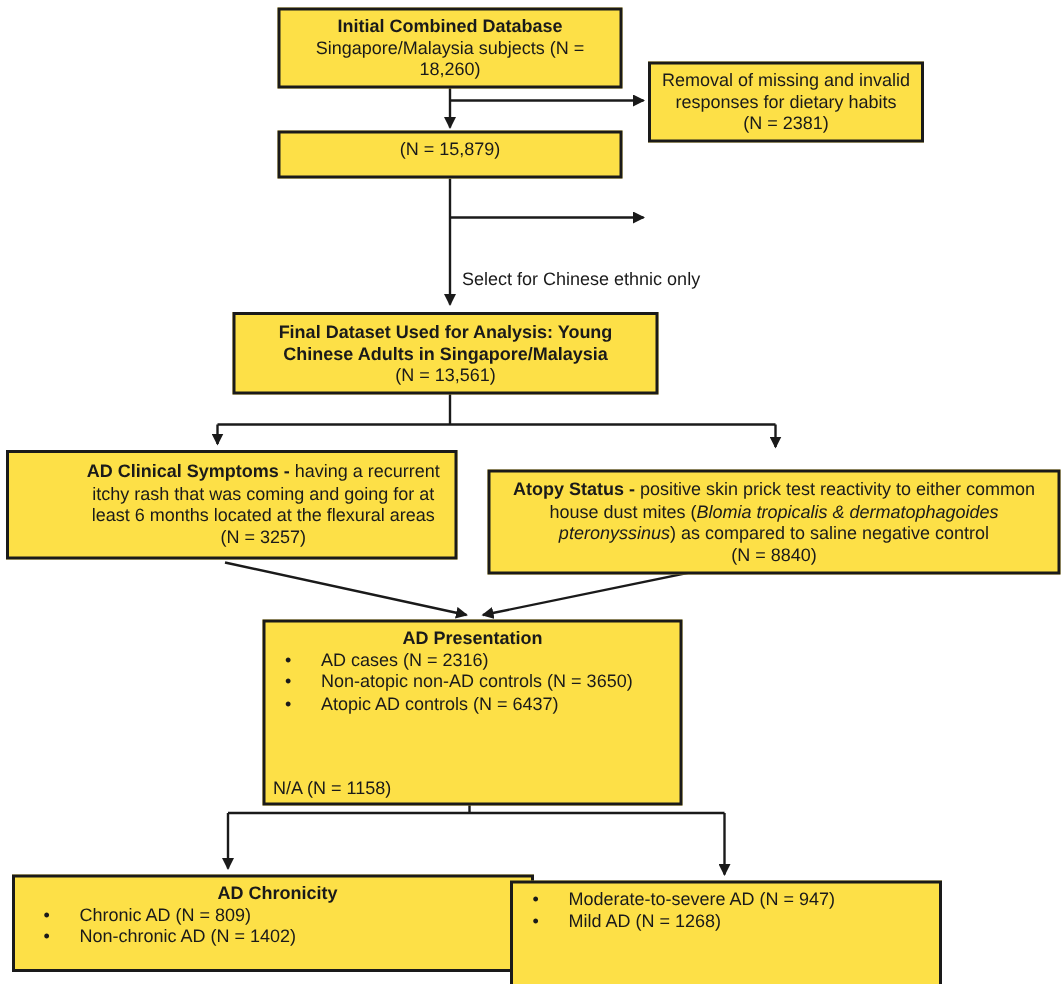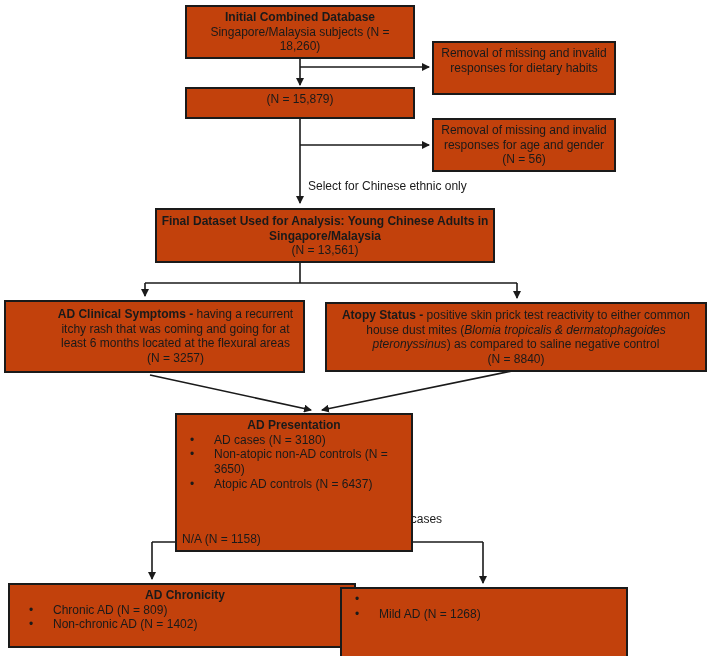--- a/index.html
+++ b/index.html
@@ -11,21 +11,21 @@
     color:#1a1a1a;
     font-size:12px;
     line-height:1.22;
     overflow:hidden;
   }
   .arrows{position:absolute;left:0;top:0;width:709px;height:656px;z-index:1;}
   .node{
     position:absolute;
     box-sizing:border-box;
     border:2px solid #1a1a1a;
-    background:#c2410c;
+    background:#fde047;
     z-index:2;
     padding:3px 4px;
   }
   .center{text-align:center;}
   .b{font-weight:bold;}
   .i{font-style:italic;}
   .flow-label{
     position:absolute;z-index:2;background:transparent;
     white-space:nowrap;
   }
@@ -72,51 +72,48 @@
   <div class="flow-label" style="left:308px;top:179px;">Select for Chinese ethnic only</div>
   <div class="flow-label" style="left:320px;top:512px;">Among 2316 AD cases</div>
 
   <div class="node center" style="left:185px;top:5px;width:230px;min-height:43px;">
     <div class="b">Initial Combined Database</div>
     <div>Singapore/Malaysia subjects (N = 18,260)</div>
   </div>
 
   <div class="node center" style="left:432px;top:41px;width:184px;min-height:54px;">
     <div>Removal of missing and invalid responses for dietary habits</div>
+    <div>(N = 2381)</div>
   </div>
 
   <div class="node center" style="left:185px;top:87px;width:230px;min-height:32px;">
     <div>(N = 15,879)</div>
   </div>
 
-  <div class="node center" style="left:432px;top:118px;width:184px;min-height:54px;">
-    <div>Removal of missing and invalid responses for age and gender</div>
-    <div>(N = 56)</div>
-  </div>
 
-  <div class="node center" style="left:155px;top:208px;width:340px;min-height:54px;padding-top:4px;">
+  <div class="node center" style="left:155px;top:208px;width:284px;min-height:54px;padding-top:4px;">
     <div class="b">Final Dataset Used for Analysis: Young Chinese Adults in Singapore/Malaysia</div>
     <div>(N = 13,561)</div>
   </div>
 
   <div class="node center" style="left:4px;top:300px;width:301px;min-height:73px;padding-top:5px;padding-left:46px;">
     <div><span class="b">AD Clinical Symptoms -</span><span> having a recurrent itchy rash that was coming and going for at least 6 months located at the flexural areas</span></div>
     <div>(N = 3257)</div>
   </div>
 
-  <div class="node center" style="left:325px;top:302px;width:382px;min-height:67px;padding-top:4px;">
+  <div class="node center" style="left:325px;top:313px;width:382px;min-height:67px;padding-top:4px;">
     <div><span class="b">Atopy Status -</span><span> positive skin prick test reactivity to either common house dust mites (</span><span class="i">Blomia tropicalis &amp; dermatophagoides pteronyssinus</span><span>) as compared to saline negative control</span></div>
     <div>(N = 8840)</div>
   </div>
 
-  <div class="node" style="left:175px;top:413px;width:238px;min-height:82px;">
+  <div class="node" style="left:175px;top:413px;width:280px;min-height:82px;">
     <div class="center b">AD Presentation</div>
     <div class="bullet-row">
         <span class="bullet-mark">•</span>
-        <span>AD cases (N = 3180)</span>
+        <span>AD cases (N = 2316)</span>
       </div>
     <div class="bullet-row">
         <span class="bullet-mark">•</span>
         <span>Non-atopic non-AD controls (N = 3650)</span>
       </div>
     <div class="bullet-row">
         <span class="bullet-mark">•</span>
         <span>Atopic AD controls (N = 6437)</span>
       </div>
     <div class="footer-line">N/A (N = 1158)</div>
@@ -130,20 +127,21 @@
       </div>
     <div class="bullet-row">
         <span class="bullet-mark">•</span>
         <span>Non-chronic AD (N = 1402)</span>
       </div>
   </div>
 
   <div class="node" style="left:340px;top:587px;width:288px;min-height:61px;">
     <div class="bullet-row">
         <span class="bullet-mark">•</span>
+        <span>Moderate-to-severe AD (N = 947)</span>
       </div>
     <div class="bullet-row">
         <span class="bullet-mark">•</span>
         <span>Mild AD (N = 1268)</span>
       </div>
     <div class="footer-line">NA (N = 120)</div>
   </div>
 
 </div>
 

